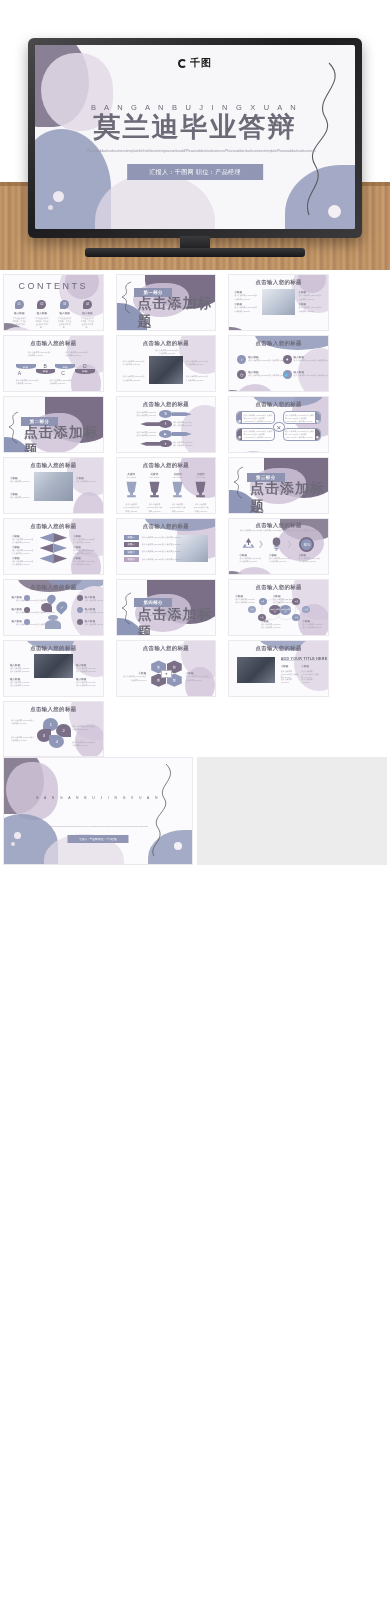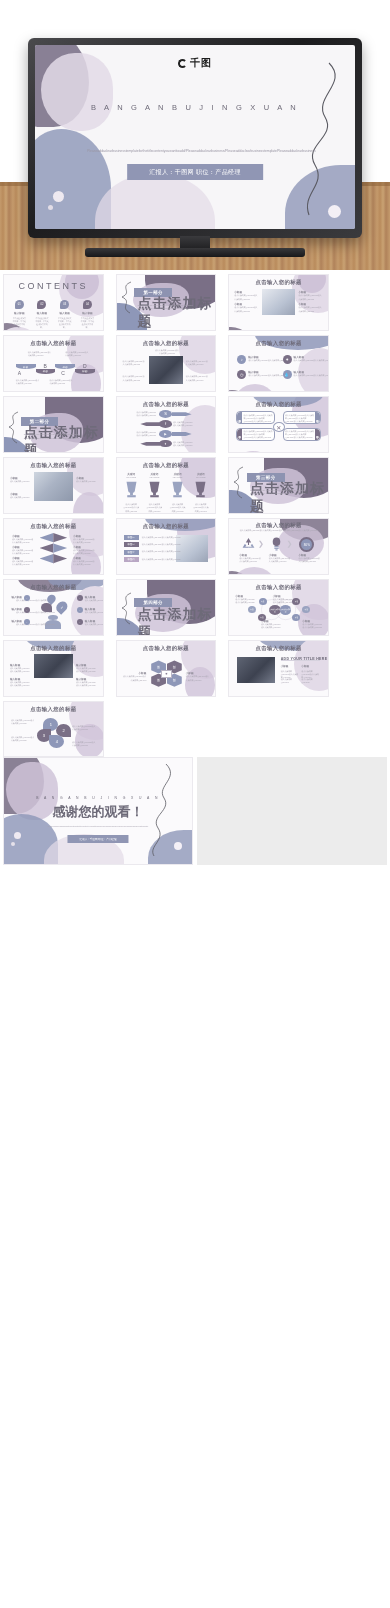--- a/index.html
+++ b/index.html
@@ -103,20 +103,21 @@
       <div class="blob" style="right:14px;top:160px;width:13px;height:13px;background:#f3eff5"></div>
       <svg class="squig" style="right:6px;top:14px;width:70px;height:160px" viewBox="0 0 70 160">
         <path d="M50 4 C 70 24, 34 38, 46 58 C 58 78, 24 86, 36 106 C 48 126, 22 134, 30 156" stroke-width="1.1"></path>
       </svg>
 
       <div class="logo">
         <span class="ring"></span>
         <span class="lt">千图</span>
       </div>
       <div class="heroEN">B A N G A N B U J I N G X U A N</div>
+      <div class="heroCN">莫兰迪毕业答辩</div>
       <div class="heroDesc">Pleaseaddaclearbusinesstemplateforthetitlecontentyouwanttoadd/Pleaseaddaclearbusiness/PleaseaddaclearbusinesstemplatePleaseaddaclearbusiness</div>
       <div class="heroBtn">汇报人：千图网 职位：产品经理</div>
     </div>
   </div>
   <div class="tvstand"></div>
   <div class="tvbase"></div>
 </div>
 
 <div class="grid">
 
@@ -746,19 +747,18 @@
     <div class="blob c-blue" style="left:-14px;top:56px;width:68px;height:56px;border-radius:46% 54% 0 0;opacity:.82"></div>
     <div class="blob c-pale" style="left:40px;top:76px;width:80px;height:52px;border-radius:50% 50% 0 0;opacity:.72"></div>
     <div class="blob c-blue" style="right:-18px;top:72px;width:62px;height:48px;border-radius:58% 0 0 0;opacity:.8"></div>
     <div class="blob" style="left:10px;top:74px;width:7px;height:7px;background:#efeaf2"></div>
     <div class="blob" style="left:7px;top:84px;width:4px;height:4px;background:#e6e1ea"></div>
     <div class="blob" style="right:10px;top:84px;width:8px;height:8px;background:#f4f0f6"></div>
     <svg class="squig" style="right:12px;top:4px;width:44px;height:96px" viewBox="0 0 44 96">
       <path d="M30 2 C 44 16, 20 24, 28 36 C 36 48, 14 54, 22 66 C 30 78, 12 84, 18 94" stroke-width=".8"></path>
         </svg>
     <div class="thanksEN">B A N G A N B U J I N G X U A N</div>
-    <div class="thanksCN">感谢您的观看！</div>
     <div class="thanksD">Pleaseaddaclearbusinesstemplateforthetitlecontentyouwanttoadd/Pleaseaddaclearbusiness/Pleaseaddaclearbusinesstemplate</div>
     <div class="thanksBtn">汇报人：千图网 职位：产品经理</div>
   </div>
     </div>
   <div style="background:#ececec"></div>
 </div>
 
 </body></html>

